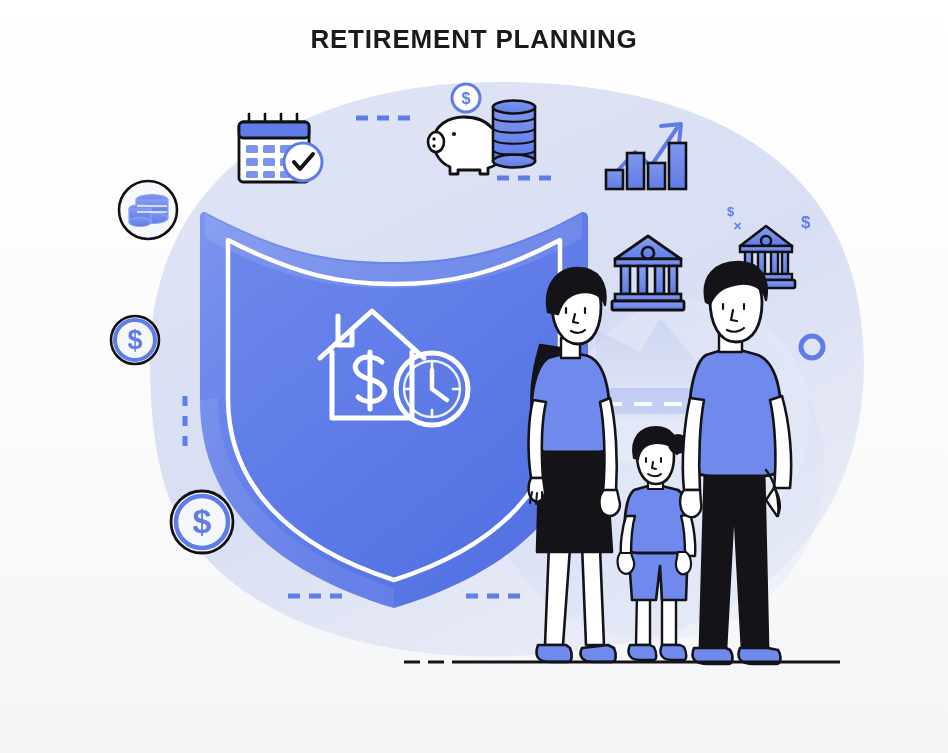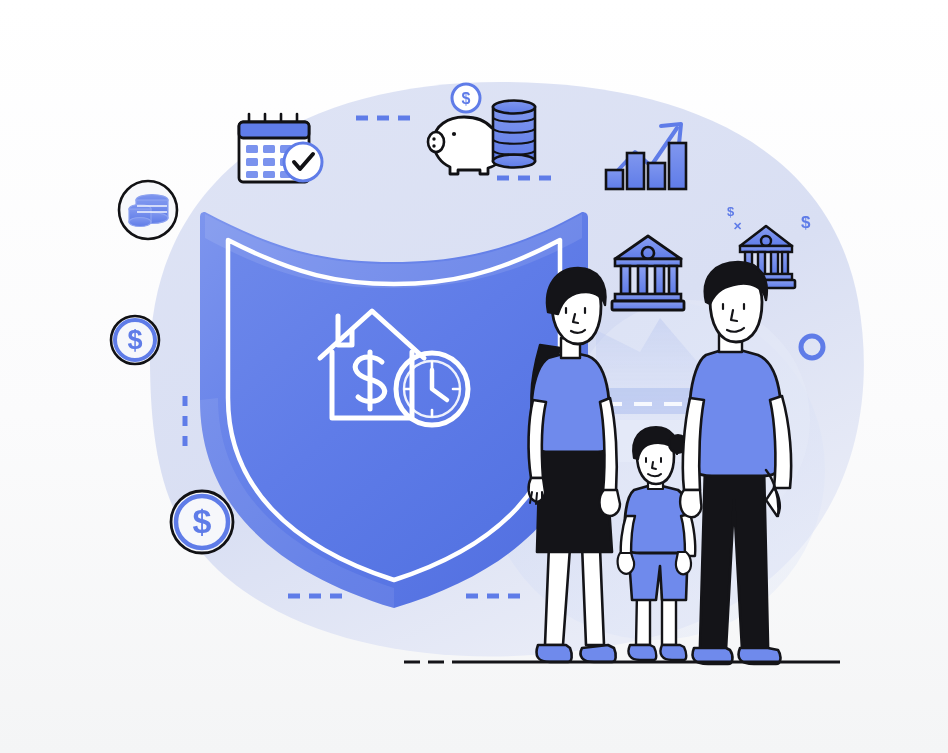--- a/index.html
+++ b/index.html
@@ -39,20 +39,21 @@
     width: 948px;
     height: 753px;
     display: block;
   }
 </style>
 </head>
 <body>
 
 <div id="stage">
 
+  <div id="title">RETIREMENT PLANNING</div>
 
   <svg id="art" viewBox="0 0 948 753" xmlns="http://www.w3.org/2000/svg">
 
     <defs>
       <linearGradient id="shieldGrad" x1="0" y1="0" x2="1" y2="1">
         <stop offset="0%" stop-color="#7d95ee"></stop>
         <stop offset="28%" stop-color="#6b86ea"></stop>
         <stop offset="60%" stop-color="#5c79e6"></stop>
         <stop offset="100%" stop-color="#4f6ddf"></stop>
       </linearGradient>

